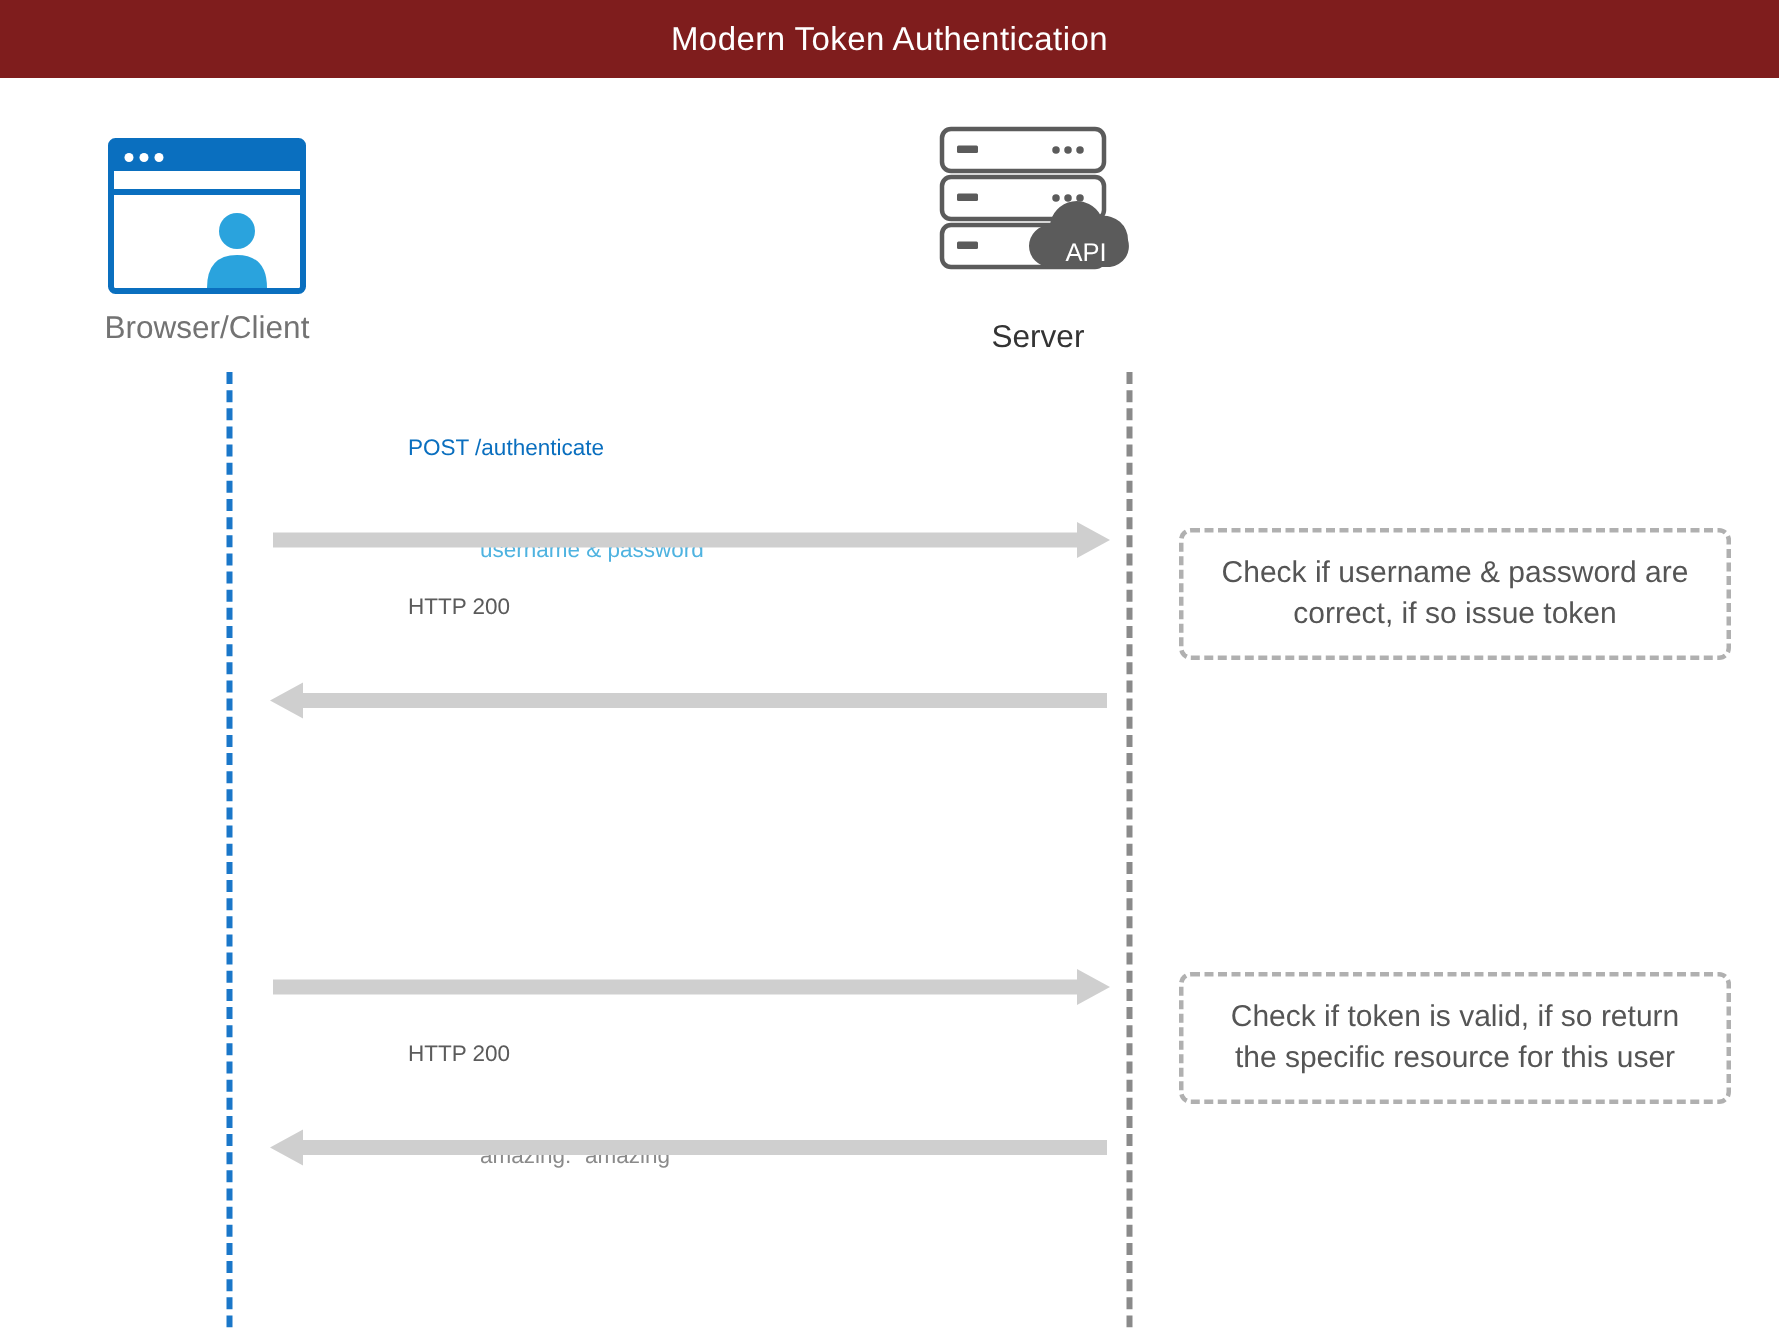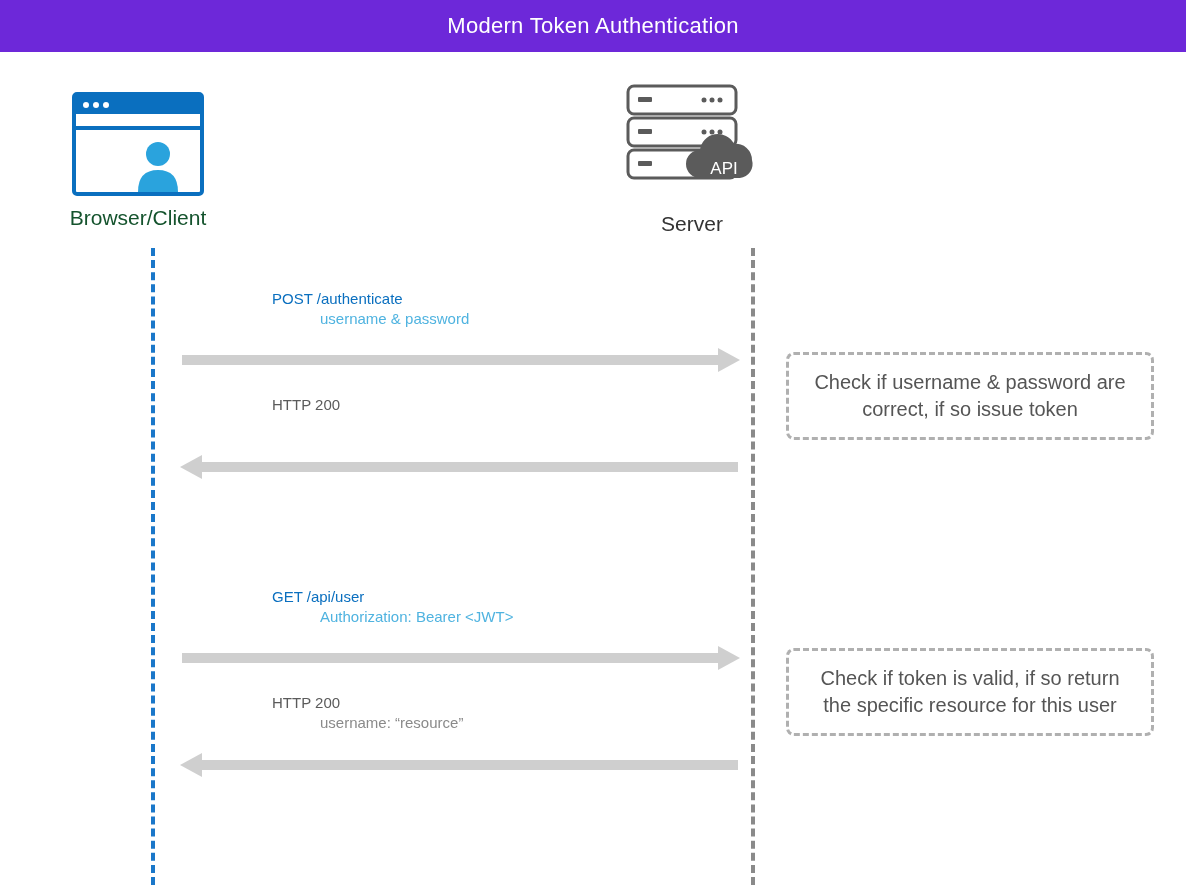--- a/index.html
+++ b/index.html
@@ -6,21 +6,21 @@
   body {
     font-family: "Myriad Pro", "Segoe UI", -apple-system, Helvetica, Arial, sans-serif;
     background: #fff;
     width: 1186px;
     height: 885px;
     position: relative;
     overflow: hidden;
     color: #333;
   }
   .header {
-    background: #6d28d9;
+    background: #7f1d1d;
     height: 52px;
     width: 100%;
     display: flex;
     align-items: center;
     justify-content: center;
   }
   .header-title {
     color: #fff;
     font-size: 22px;
     font-weight: 400;
@@ -55,21 +55,21 @@
   }
   .server-icon {
     width: 140px;
     height: 120px;
     margin: 0 auto;
   }
   .actor-label {
     margin-top: 6px;
     font-size: 21px;
   }
-  .actor-browser .actor-label { color: #14532d; }
+  .actor-browser .actor-label { color: #737373; }
   .actor-server .actor-label { color: #333; }
 
   
   .lifeline {
     position: absolute;
     top: 196px;
     bottom: 0;
     width: 0;
   }
   .lifeline-browser { left: 151px; border-left: 4px dashed #1a77c9; }
@@ -109,21 +109,21 @@
 
   
   .msg {
     position: absolute;
     left: 272px;
     width: 470px;
     font-size: 15px;
     line-height: 1.35;
   }
   .msg .line1 { font-weight: 400; }
-  .msg .line2 { padding-left: 48px; font-weight: 400; }
+  .msg .line2 { padding-left: 48px; font-weight: 400; margin-top: 48px; }
   .msg.req .line1 { color: #0a6fbf; }
   .msg.req .line2 { color: #4fb3e0; }
   .msg.res .line1 { color: #5b5b5b; }
   .msg.res .line2 { color: #8a8a8a; }
 
   
   .note {
     position: absolute;
     left: 786px;
     width: 368px;
@@ -202,32 +202,28 @@
   </div>
 
   <div class="msg res" style="top:343px">
     <div class="line1">HTTP 200</div>
   </div>
   <div class="arrow left" style="top:410px">
     <div class="arrow-shaft"></div>
     <div class="arrow-head-left"></div>
   </div>
 
-  <div class="msg req" style="top:535px">
-    <div class="line1">GET /api/user</div>
-    <div class="line2">Authorization: Bearer &lt;JWT&gt;</div>
-  </div>
   <div class="arrow right" style="top:601px">
     <div class="arrow-shaft"></div>
     <div class="arrow-head-right"></div>
   </div>
 
   <div class="msg res" style="top:641px">
     <div class="line1">HTTP 200</div>
-    <div class="line2">username: “resource”</div>
+    <div class="line2">amazing: “amazing”</div>
   </div>
   <div class="arrow left" style="top:708px">
     <div class="arrow-shaft"></div>
     <div class="arrow-head-left"></div>
   </div>
 
   <div class="note" style="top:596px">Check if token is valid, if so return the specific resource for this user</div>
   <div class="note" style="top:300px">Check if username &amp; password are correct, if so issue token</div>
 
 </div>

